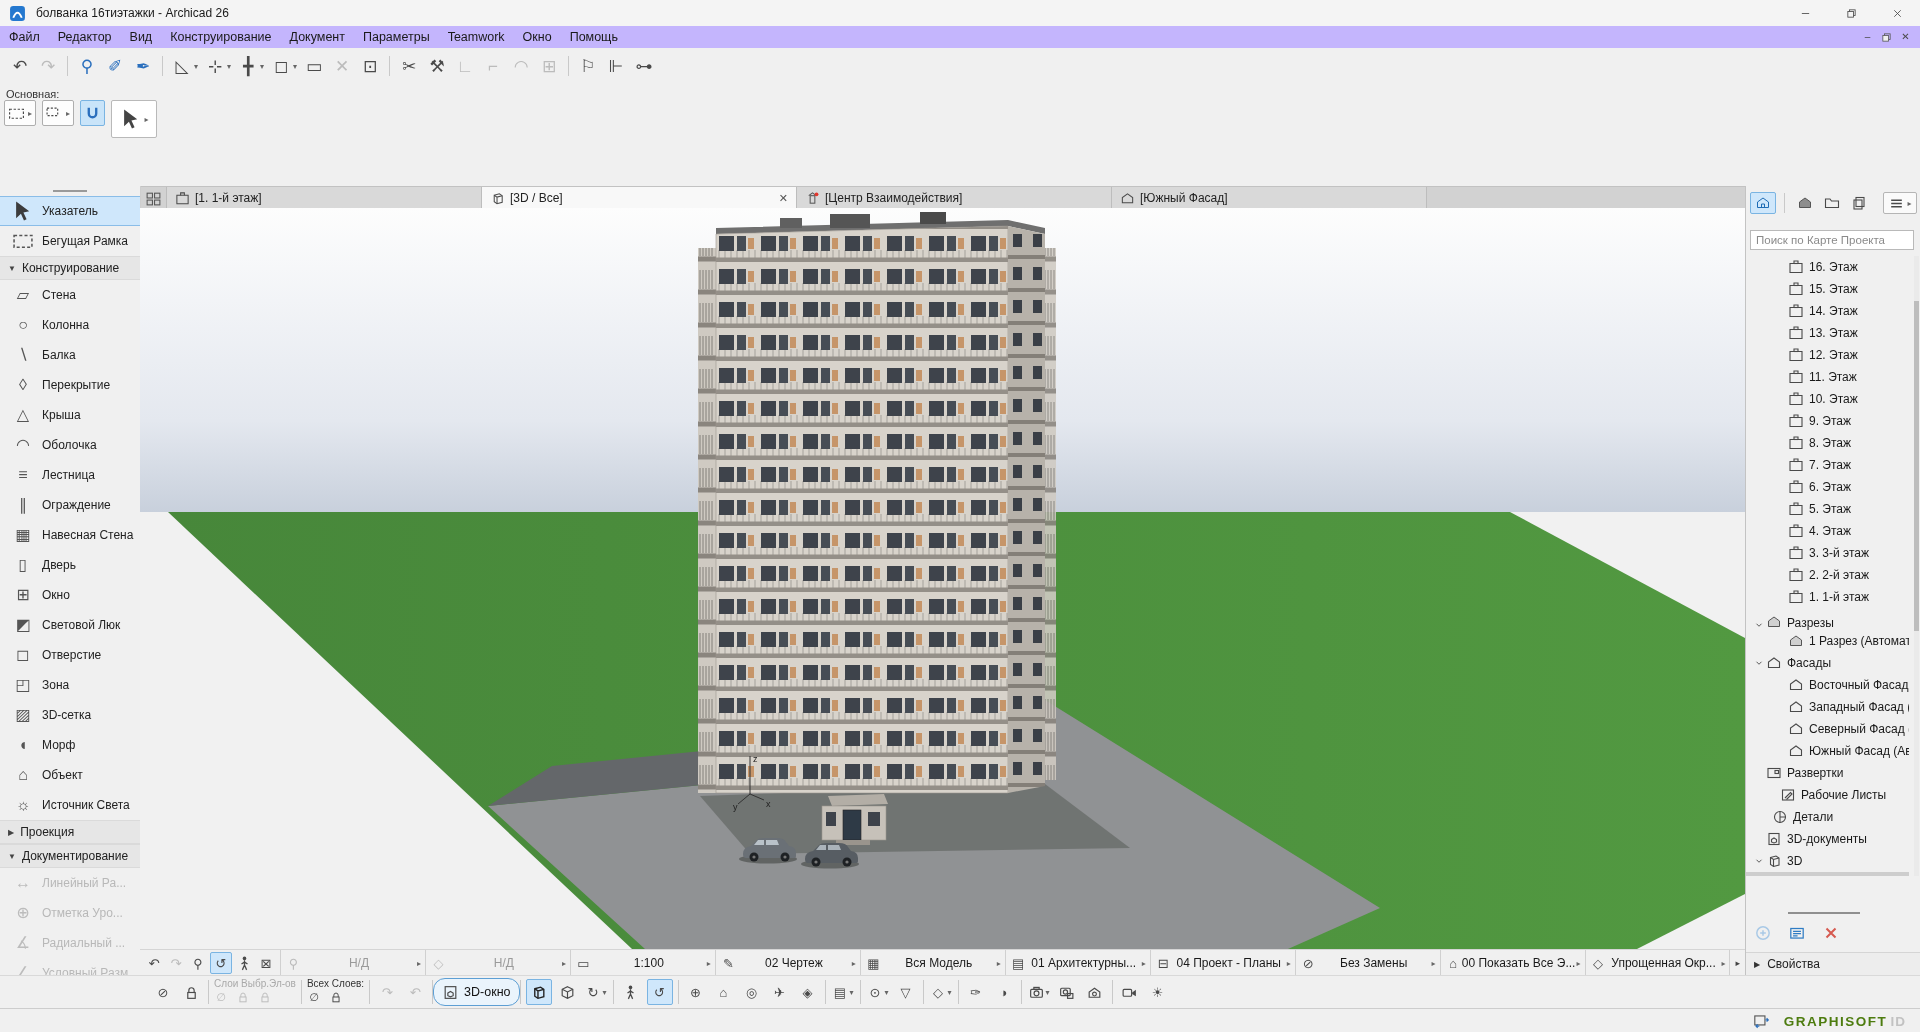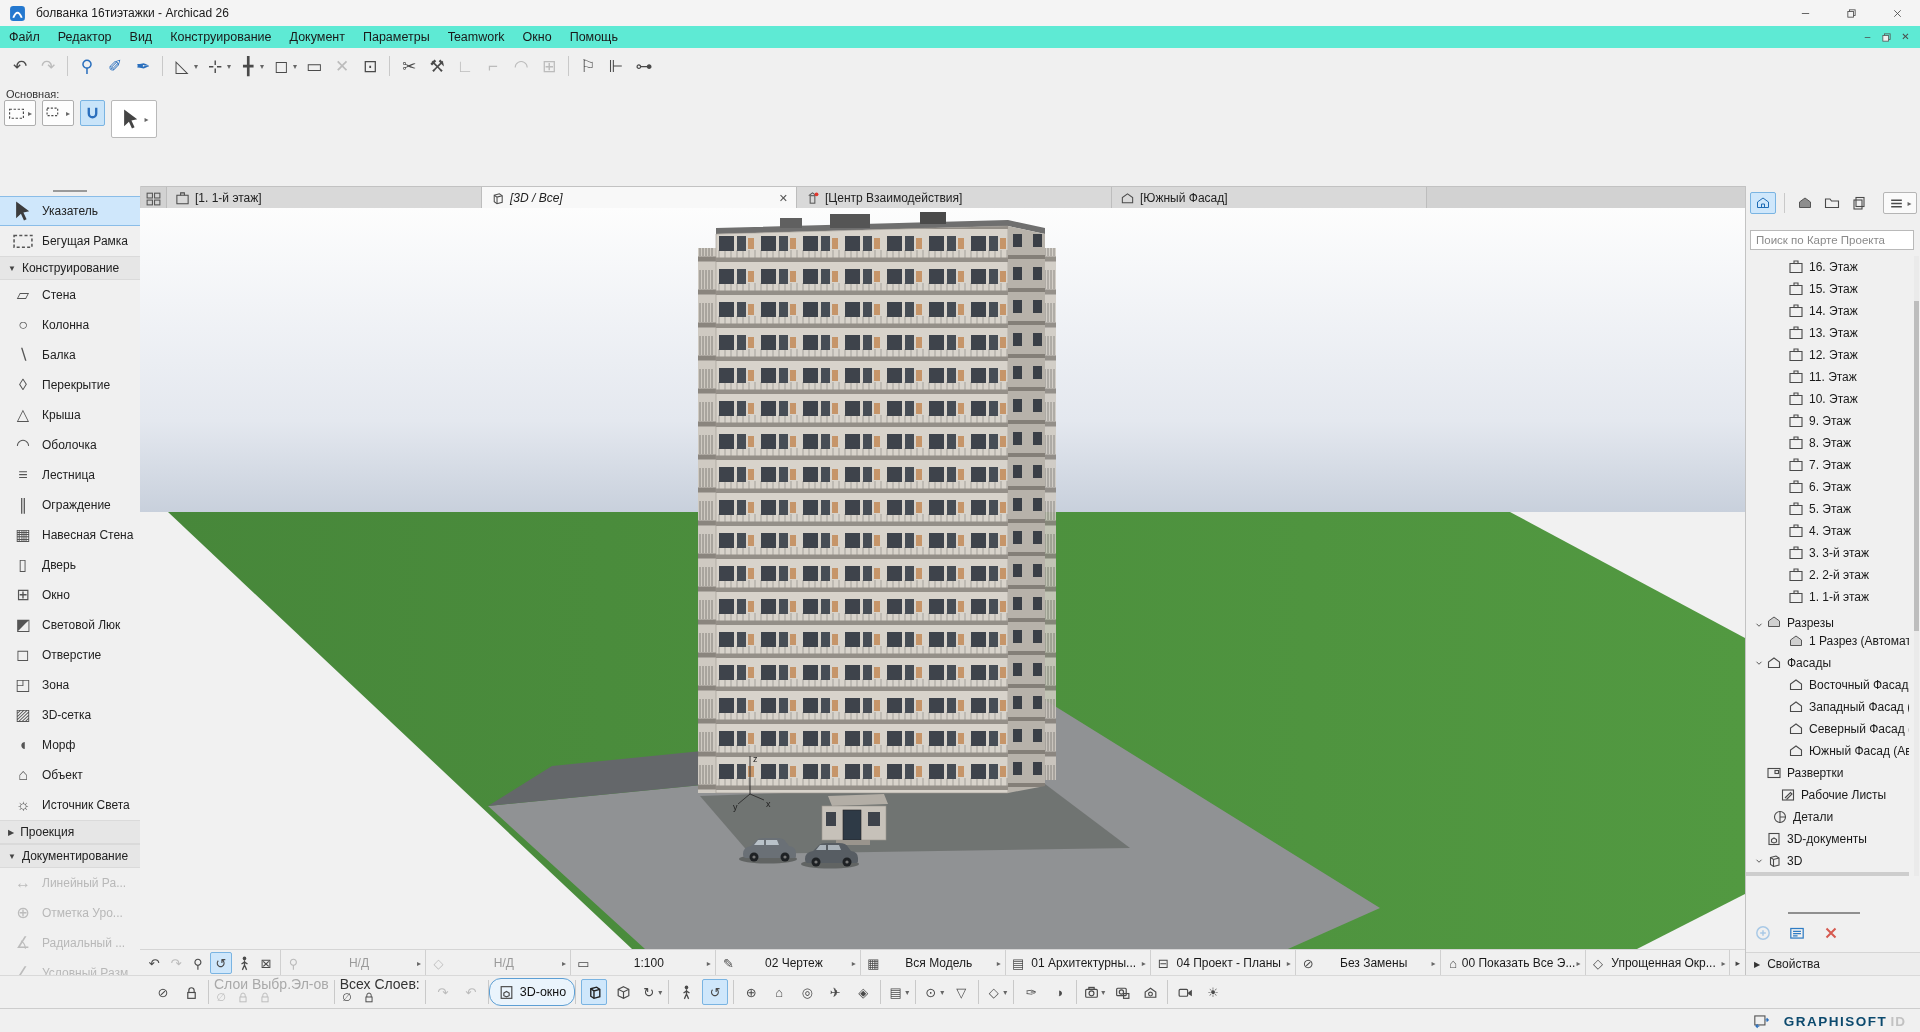--- a/index.html
+++ b/index.html
@@ -18,42 +18,42 @@
   .dis .ic{color:#bcbcbc !important;}
 
   
   #titlebar{left:0;top:0;width:1920px;height:26px;background:#f4f4f4;border-bottom:1px solid #e3e3e3;display:flex;align-items:center;}
   #titlebar .ttl{margin-left:10px;font-size:12px;color:#1a1a1a;}
   .wbtn{width:46px;height:100%;display:flex;align-items:center;justify-content:center;color:#444;}
   .wbtn svg{width:13px;height:13px;}
   #win-controls{margin-left:auto;height:100%;display:flex;}
 
   
-  #menubar{left:0;top:26px;width:1920px;height:22px;background:#5eead4;display:flex;align-items:center;}
+  #menubar{left:0;top:26px;width:1920px;height:22px;background:#c4b5fd;display:flex;align-items:center;}
   #menubar .mitem{padding:0 9px;font-size:12.5px;color:#1a1a1a;}
   #doc-controls{margin-left:auto;display:flex;gap:6px;margin-right:8px;color:#555;}
   #doc-controls .ic{width:13px;height:13px;font-size:10px;}
 
   
   #toolbar1{left:0;top:48px;width:1920px;height:36px;display:flex;align-items:center;padding-left:6px;background:#f0f0f0;}
   .tbic{display:inline-flex;align-items:center;padding:2px 3px;border-radius:2px;}
   [data-name="pickup-parameters-icon"],[data-name="inject-parameters-icon"],[data-name="find-select-icon"]{color:#2a6fbd;}
 
   #sel-label{left:6px;top:88px;font-size:11px;color:#333;}
   #toolbar2{left:4px;top:100px;height:34px;display:flex;align-items:flex-start;gap:6px;}
   .tb2btn{height:24px;border:1px solid #aeaeae;background:#fdfdfd;border-radius:2px;display:flex;align-items:center;padding:0 3px;gap:2px;}
   .tb2btn.act{background:#c9e4f9;border-color:#7ab4e2;}
   .tb2big{height:36px;width:44px;border:1px solid #b9b9b9;background:#fff;border-radius:2px;display:flex;align-items:center;justify-content:center;gap:2px;}
   .tb2big .ic{width:22px;height:22px;}
 
   
   #tabbar{left:140px;top:186px;width:1832px;height:22px;background:#d2d2d2;border-top:1px solid #c2c2c2;display:flex;align-items:stretch;}
   #tabgrid{width:26px;display:flex;align-items:center;justify-content:center;border-right:1px solid #bdbdbd;}
   .tab{width:298px;display:flex;align-items:center;gap:5px;padding:0 8px;border-right:1px solid #bdbdbd;background:#d9d9d9;font-size:12px;color:#222;overflow:hidden;white-space:nowrap;}
-  .tab.active{background:#f8f8f8;font-style:italic;}
+  .tab.active{background:#f8f8f8;}
   .tab .close{margin-left:auto;font-size:11px;color:#555;}
   .tab .ic{width:15px;height:15px;}
   #tab-end{margin-left:auto;display:flex;align-items:center;gap:2px;padding-right:10px;}
 
   
   #toolbox{left:0;top:186px;width:140px;height:789px;background:#f0f0f0;border-right:1px solid #cecece;overflow:hidden;}
   #toolbox .handle{width:34px;height:2px;background:#9a9a9a;margin:4px auto 4px auto;}
   .tool{height:30px;display:flex;align-items:center;gap:8px;padding-left:12px;white-space:nowrap;overflow:hidden;}
   .tool.sel{background:#cfe7fb;border-top:1px solid #8abde8;border-bottom:1px solid #8abde8;height:28px;}
   .tool .ic{width:22px;height:22px;font-size:16px;color:#555;}
@@ -93,34 +93,34 @@
   .qcell{flex:1 1 0;height:100%;display:flex;align-items:center;border-left:1px solid #d0d0d0;padding:0 4px;overflow:hidden;white-space:nowrap;}
   .qcell .lbl{flex:1;text-align:center;font-size:12px;color:#1a1a1a;overflow:hidden;}
   .qcell.dis .lbl{color:#9a9a9a;}
   #quick-end{padding:0 5px;color:#444;font-size:9px;border-left:1px solid #d0d0d0;height:100%;display:flex;align-items:center;}
 
   
   #bottombar{left:0;top:975px;width:1920px;height:33px;background:#f0f0f0;border-top:1px solid #d9d9d9;display:flex;align-items:center;padding-left:146px;box-sizing:border-box;}
   .bgrp{display:flex;align-items:center;gap:4px;padding:0 5px;}
   .bsep{width:1px;height:24px;background:#c9c9c9;flex:none;}
   .blabeled{display:flex;flex-direction:column;align-items:flex-start;justify-content:center;padding:0 5px;}
-  .blabeled .cap{font-size:14px;color:#333;line-height:12px;}
+  .blabeled .cap{font-size:10px;color:#333;line-height:12px;}
   .blabeled.dis .cap{color:#a9a9a9;}
   .blabeled .row{display:flex;gap:8px;}
   .blabeled .ic{width:14px;height:14px;font-size:11px;}
   .b3dbtn{display:flex;align-items:center;gap:5px;border:1.5px solid #5d9fd4;background:#eaf4fc;border-radius:12px;height:26px;padding:0 8px;font-size:12.5px;color:#111;}
   .bic{width:24px;height:24px;display:inline-flex;align-items:center;justify-content:center;border-radius:2px;font-size:15px;color:#4a4a4a;}
   .bic.act{background:#cfe7fb;border:1px solid #7ab4e2;}
   .bic svg{width:17px;height:17px;}
 
   
   #statusbar{left:0;top:1008px;width:1920px;height:24px;background:#f0f0f0;border-top:1px solid #cdcdcd;display:flex;align-items:center;}
   #status-msg{padding-left:8px;font-size:12px;color:#111;}
   #brand{margin-left:auto;display:flex;align-items:center;gap:14px;padding-right:14px;}
-  #brand .gs{font-size:13.5px;font-weight:bold;letter-spacing:1.5px;color:#0c4a6e;}
+  #brand .gs{font-size:13.5px;font-weight:bold;letter-spacing:1.5px;color:#4d7c0f;}
   #brand .id{font-size:13.5px;letter-spacing:1px;color:#c2c2c2;font-weight:bold;}
   #brand .ic{width:18px;height:18px;}
 </style>
 </head>
 <body>
 
 <div id="app" data-name="archicad-window">
 
   <div id="titlebar" class="abs" data-name="title-bar">
     <span class="ic" style="margin-left:9px" data-name="archicad-logo-icon">

